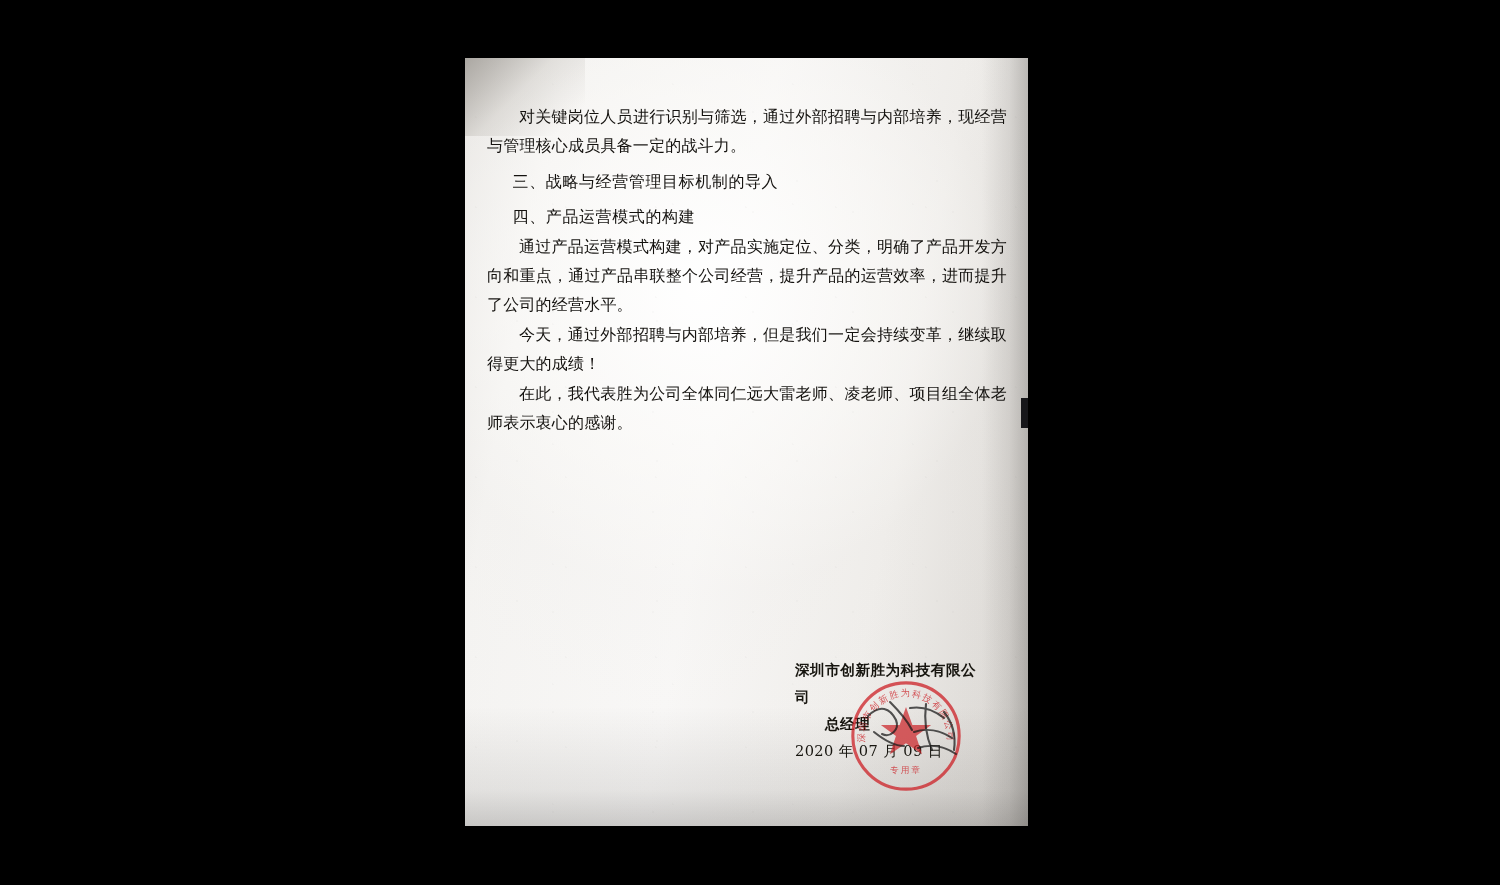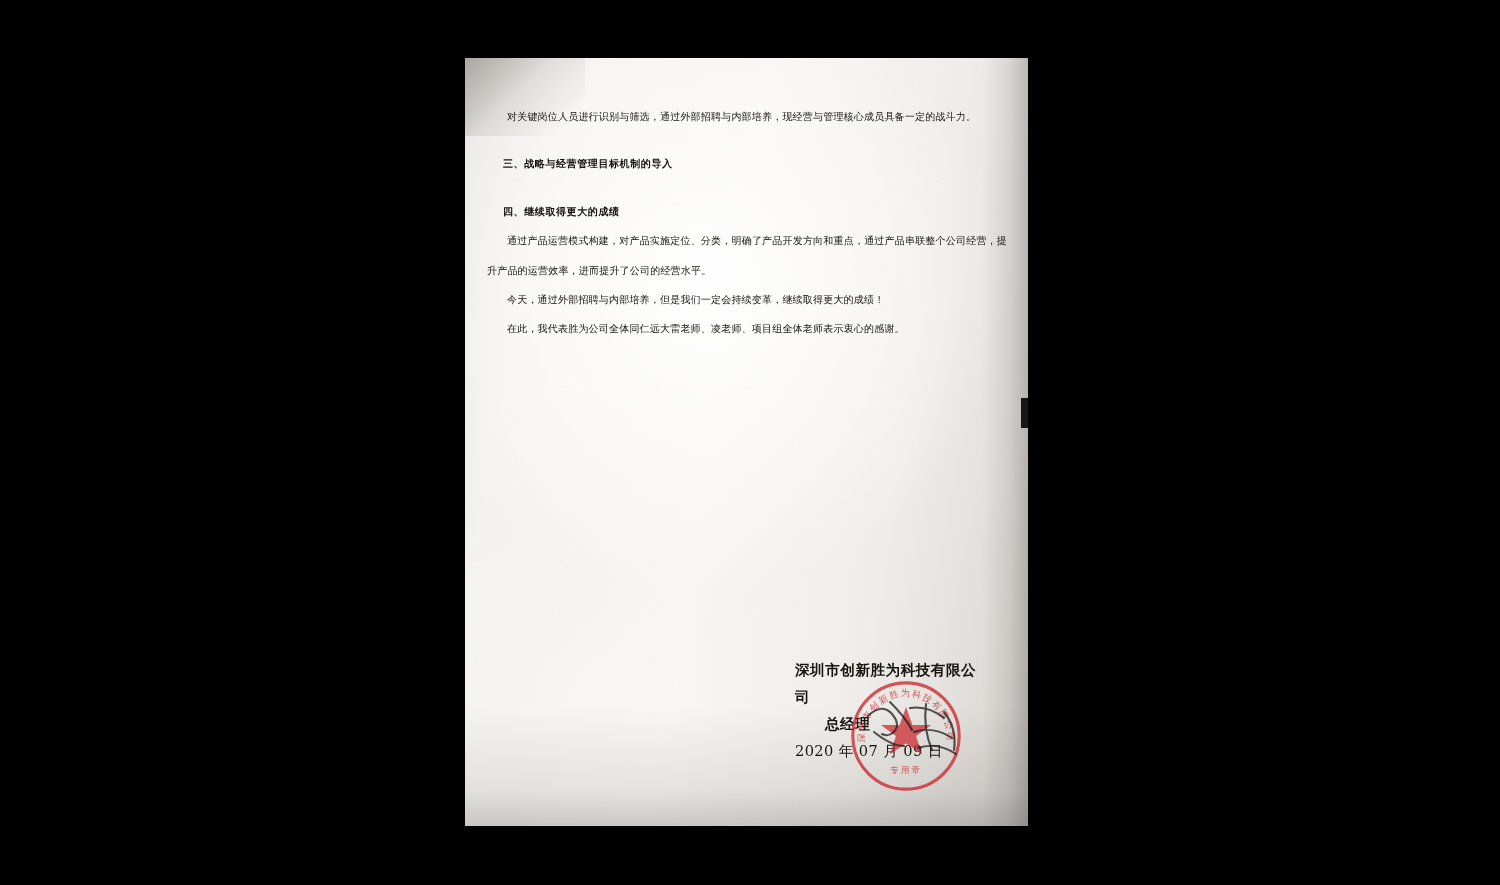--- a/index.html
+++ b/index.html
@@ -73,33 +73,33 @@
     pointer-events: none;
   }
   
   #doc-body {
     position: absolute;
     left: 22px;
     top: 44px;
     width: 520px;
     color: #14120f;
     font-family: "DejaVu Serif", "Liberation Serif", serif;
-    font-size: 10px;
+    font-size: 16px;
     line-height: 29.4px;
     letter-spacing: 0.2px;
     text-align: justify;
     text-justify: inter-character;
   }
   .para {
     margin: 0 0 0 0;
     text-indent: 2em;
   }
   .heading {
-    margin: 18px 0 0 0;
-    font-weight: bold;
+    margin: 6px 0 0 0;
+    font-weight: normal;
     text-indent: 1.6em;
     letter-spacing: 0.6px;
   }
   .para.bold {
     font-weight: normal;
   }
   
   #signature-block {
     position: absolute;
     left: 300px;
@@ -156,21 +156,21 @@
 
     <div id="paper-light"></div>
     <div id="paper-noise"></div>
     <div id="paper-corner-shadow"></div>
     <div id="paper-bottom-shadow"></div>
     <div id="paper-right-edge"></div>
 
     <div id="doc-body">
       <p class="para">对关键岗位人员进行识别与筛选，通过外部招聘与内部培养，现经营与管理核心成员具备一定的战斗力。</p>
       <p class="heading">三、战略与经营管理目标机制的导入</p>
-      <p class="heading">四、继续取得更大的成绩</p>
+      <p class="heading">四、产品运营模式的构建</p>
       <p class="para">通过产品运营模式构建，对产品实施定位、分类，明确了产品开发方向和重点，通过产品串联整个公司经营，提升产品的运营效率，进而提升了公司的经营水平。</p>
       <p class="para">今天，通过外部招聘与内部培养，但是我们一定会持续变革，继续取得更大的成绩！</p>
       <p class="para bold">在此，我代表胜为公司全体同仁远大雷老师、凌老师、项目组全体老师表示衷心的感谢。</p>
     </div>
 
     <div id="signature-block">
       <div id="sig-company">深圳市创新胜为科技有限公司</div>
       <div id="sig-title">总经理</div>
       <div id="sig-date">2020 年 07 月 09 日</div>
     </div>

